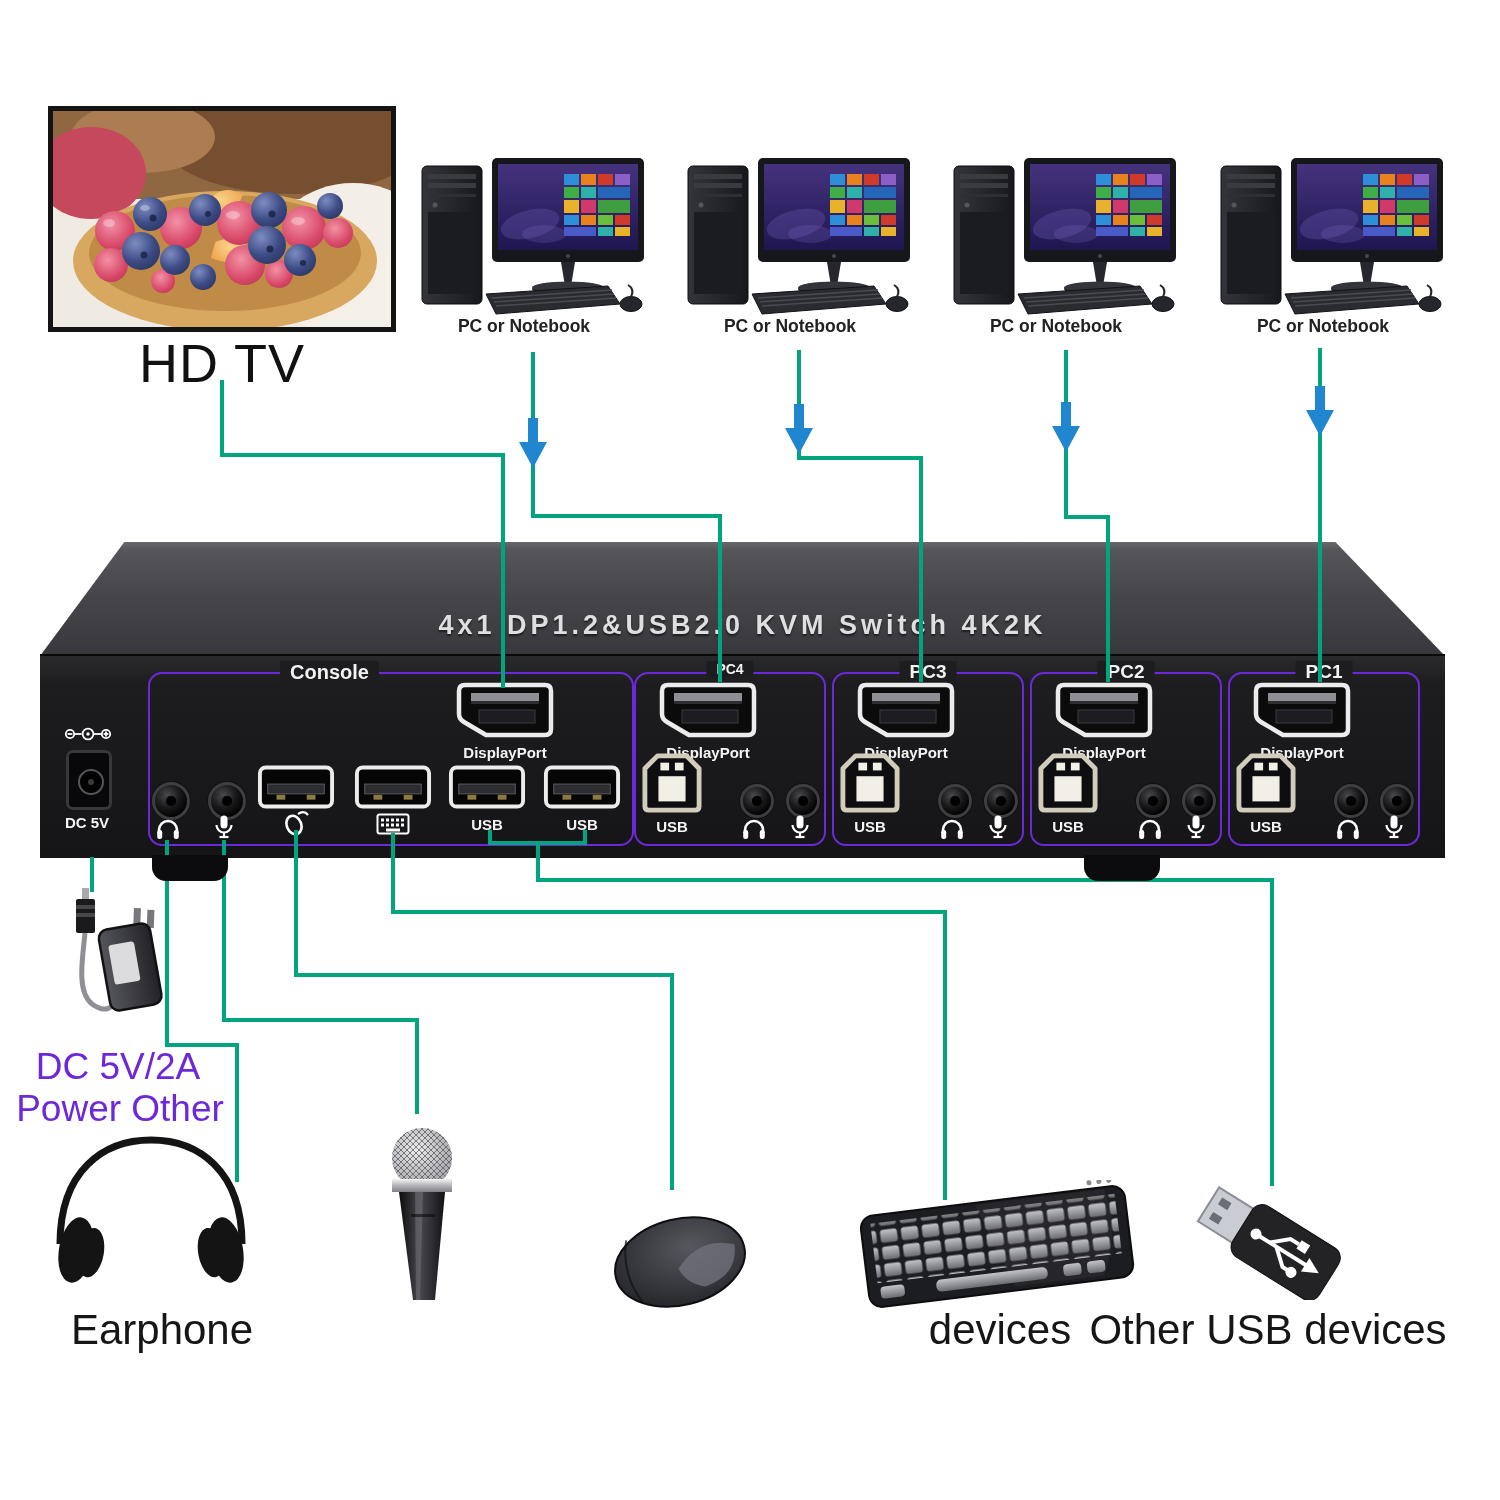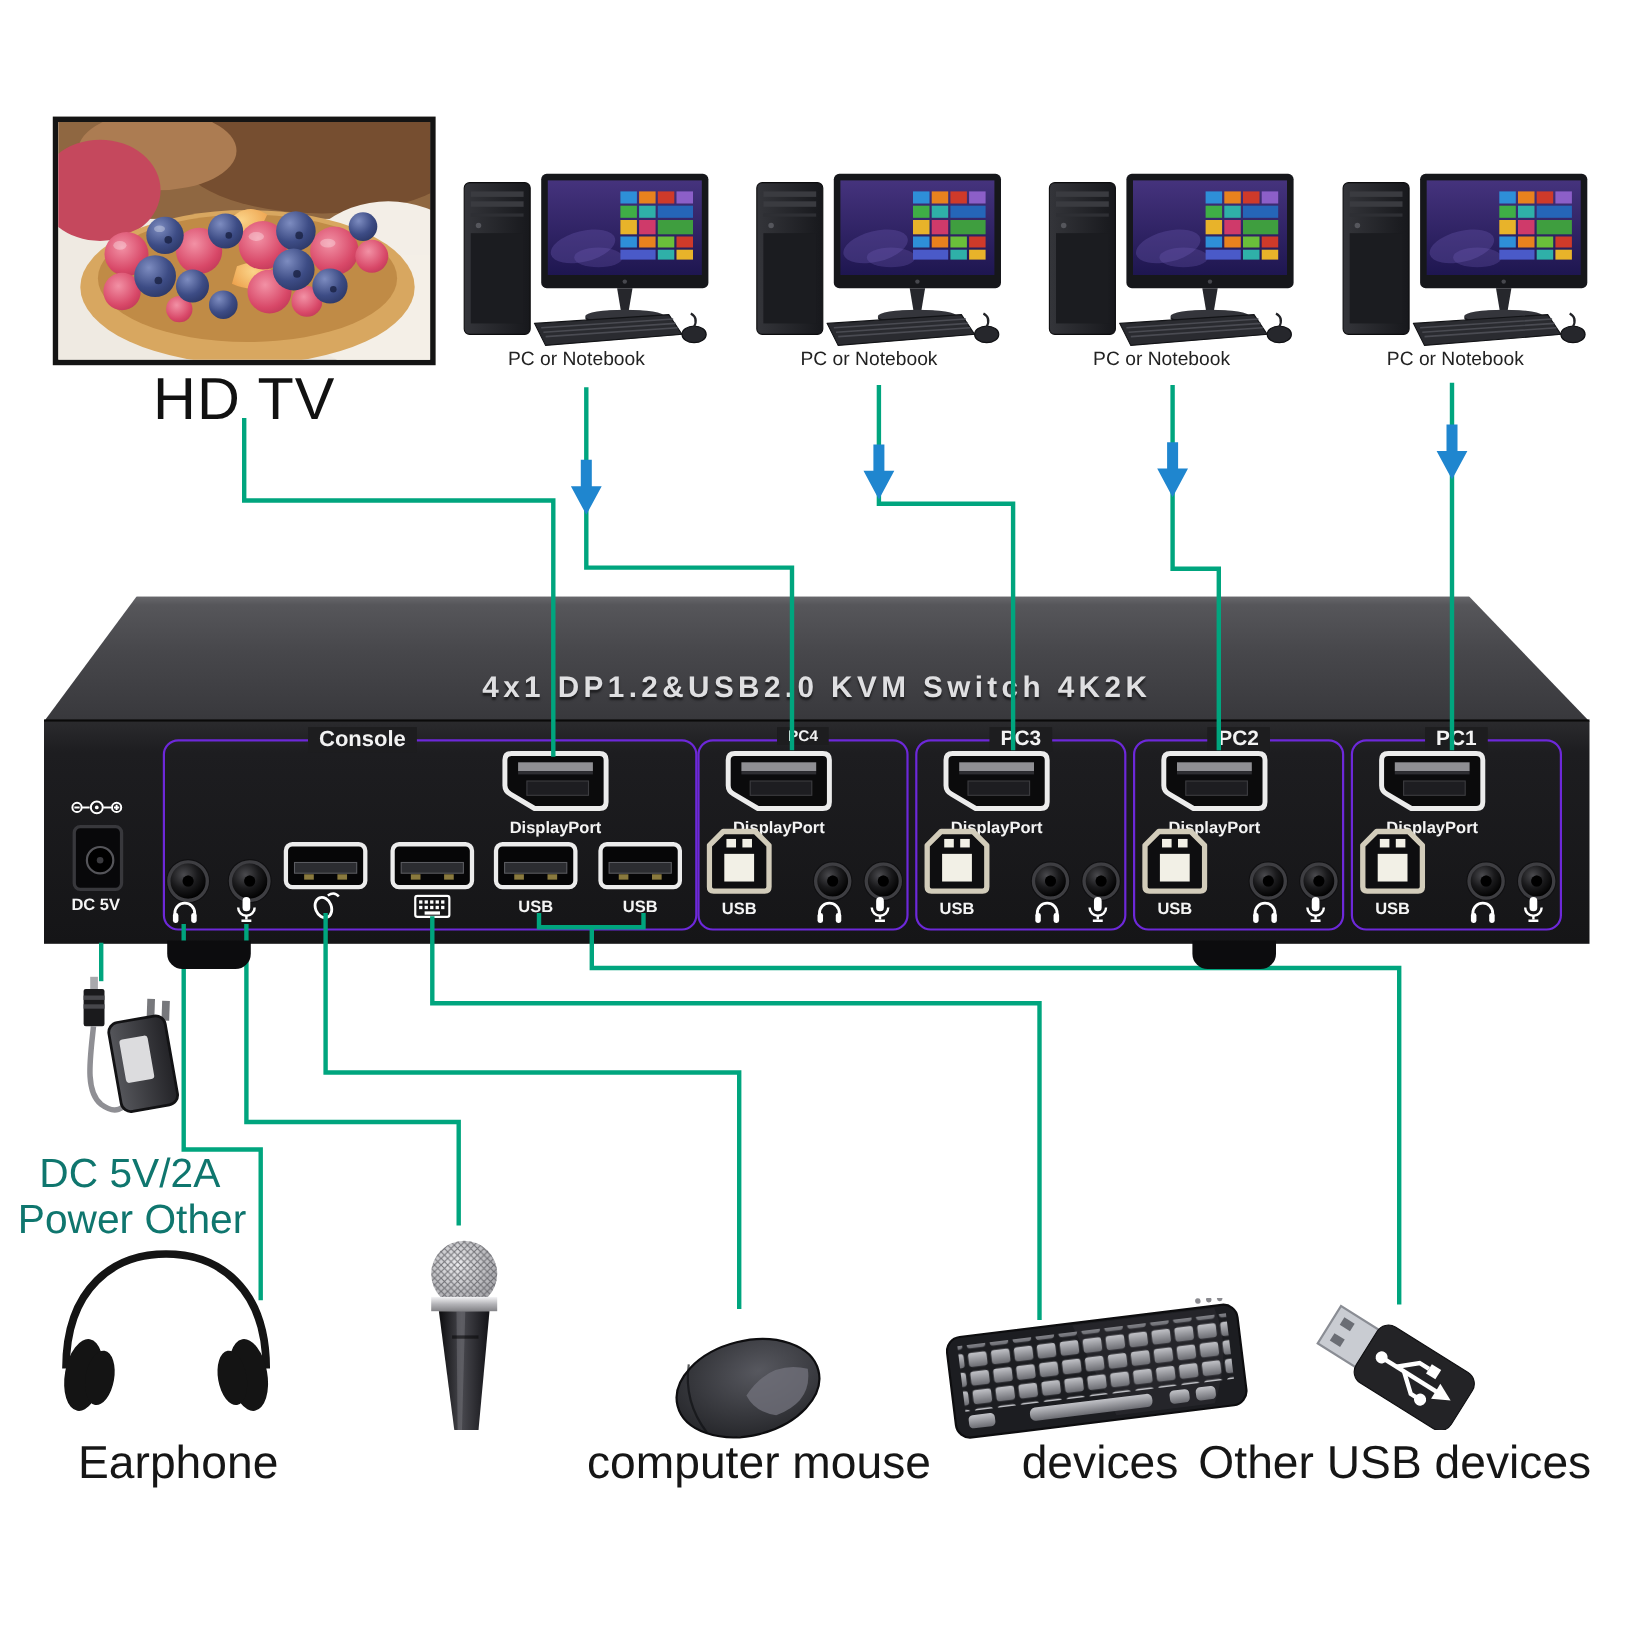--- a/index.html
+++ b/index.html
@@ -2,21 +2,21 @@
 <html><head>
 <meta charset="utf-8">
 <style>
   html,body{margin:0;padding:0;background:#fff;}
   #canvas{position:relative;width:1500px;height:1500px;background:#fff;overflow:hidden;
           font-family:"Liberation Sans",sans-serif;}
   .abs{position:absolute;}
   .lbl{position:absolute;transform:translateX(-50%);white-space:nowrap;color:#161616;}
   .tv-frame{position:absolute;left:48px;top:106px;width:338px;height:216px;border:5px solid #141414;background:#efeae2;}
   .tv-lbl{left:222px;top:332px;font-size:54px;letter-spacing:1px;color:#111;}
-  .pc-lbl{top:316px;font-size:17.5px;font-weight:400;color:#222;}
+  .pc-lbl{top:316px;font-size:17.5px;font-weight:700;color:#222;}
   .dev-top{position:absolute;left:40px;top:542px;width:1405px;height:114px;
            background:linear-gradient(180deg,#68686c 0%,#56565a 7%,#47474b 45%,#38383c 100%);
            clip-path:polygon(6% 0,92.2% 0,100% 100%,0 100%);}
   .dev-title{position:absolute;left:40px;top:610px;width:1405px;text-align:center;
              font-size:27px;font-weight:bold;letter-spacing:4px;color:#dfdfe1;
              text-shadow:0 2px 2px rgba(0,0,0,.55);}
   .dev-front{position:absolute;left:40px;top:656px;width:1405px;height:202px;
              background:linear-gradient(180deg,#2a2a2d 0%,#1d1d20 14%,#151517 100%);
              box-shadow:0 -2px 0 #0a0a0a;}
   .sect{position:absolute;top:672px;height:170px;border:2px solid #6d28d9;border-radius:14px;}
@@ -31,21 +31,21 @@
   .dc-jack{position:absolute;left:66px;top:750px;width:40px;height:54px;border-radius:7px;
         border:3px solid #38383c;background:#08080a;}
   .dc-jack .pin{position:absolute;left:50%;top:50%;width:22px;height:22px;margin:-11px 0 0 -11px;
         border-radius:50%;border:2px solid #55555a;background:#000;}
   .dc-jack .pin:after{content:"";position:absolute;left:50%;top:50%;width:6px;height:6px;margin:-3px 0 0 -3px;
         border-radius:50%;background:#3a3a3e;}
   .foot{position:absolute;top:855px;width:76px;height:26px;background:#0c0c0e;
         border-radius:0 0 14px 14px;z-index:6;}
   #lines{position:absolute;left:0;top:0;z-index:5;pointer-events:none;}
   .blbl{top:1306px;font-size:42px;color:#161616;}
-  .plbl{position:absolute;transform:translateX(-50%);color:#0f766e;white-space:nowrap;
+  .plbl{position:absolute;transform:translateX(-50%);color:#6d28d9;white-space:nowrap;
         font-size:37px;}
 </style>
 </head>
 <body>
 
 <div id="canvas">
 
   <svg width="0" height="0" style="position:absolute">
     <defs>
       <linearGradient id="gScreen" x1="0" y1="0" x2="0" y2="1">
@@ -473,21 +473,20 @@
     <rect x="22" y="88" width="24" height="3" fill="#0a0a0c" opacity="0.6"></rect>
   </svg>
 
   <svg class="abs" style="left:605px;top:1210px" width="150" height="108" viewBox="0 0 150 108">
     <g transform="rotate(-14 75 52)">
       <ellipse cx="75" cy="52" rx="66" ry="43" fill="url(#gMouse)" stroke="#0e0e10" stroke-width="2"></ellipse>
       <path d="M72,58 q28,-26 60,-10 q-3,30 -38,34 q-18,-7 -22,-24 z" fill="#70717a" opacity="0.8"></path>
       <path d="M28,18 q-13,32 1,64" stroke="#101114" stroke-width="2" fill="none" opacity="0.7"></path>
     </g>
   </svg>
-  <div class="lbl blbl" style="left:690px">computer mouse</div>
 
   <svg class="abs" style="left:860px;top:1180px" width="282" height="132" viewBox="0 0 282 132">
     <g transform="rotate(-7 141 66)">
       <rect x="4" y="20" width="266" height="92" rx="13" fill="#1c1d21" stroke="#0d0d0f" stroke-width="2"></rect>
       <path d="M120,22 L250,22 Q262,60 240,108 L150,108 Z" fill="#2b2c31" opacity="0.6"></path>
       <rect x="14" y="28" width="246" height="60" fill="url(#keysPat)"></rect>
       <rect x="72" y="92" width="112" height="12" rx="5" fill="url(#gKey)"></rect>
       <rect x="16" y="92" width="24" height="12" rx="4" fill="url(#gKey)"></rect>
       <rect x="200" y="92" width="18" height="12" rx="4" fill="url(#gKey)"></rect>
       <rect x="224" y="92" width="18" height="12" rx="4" fill="url(#gKey)"></rect>

